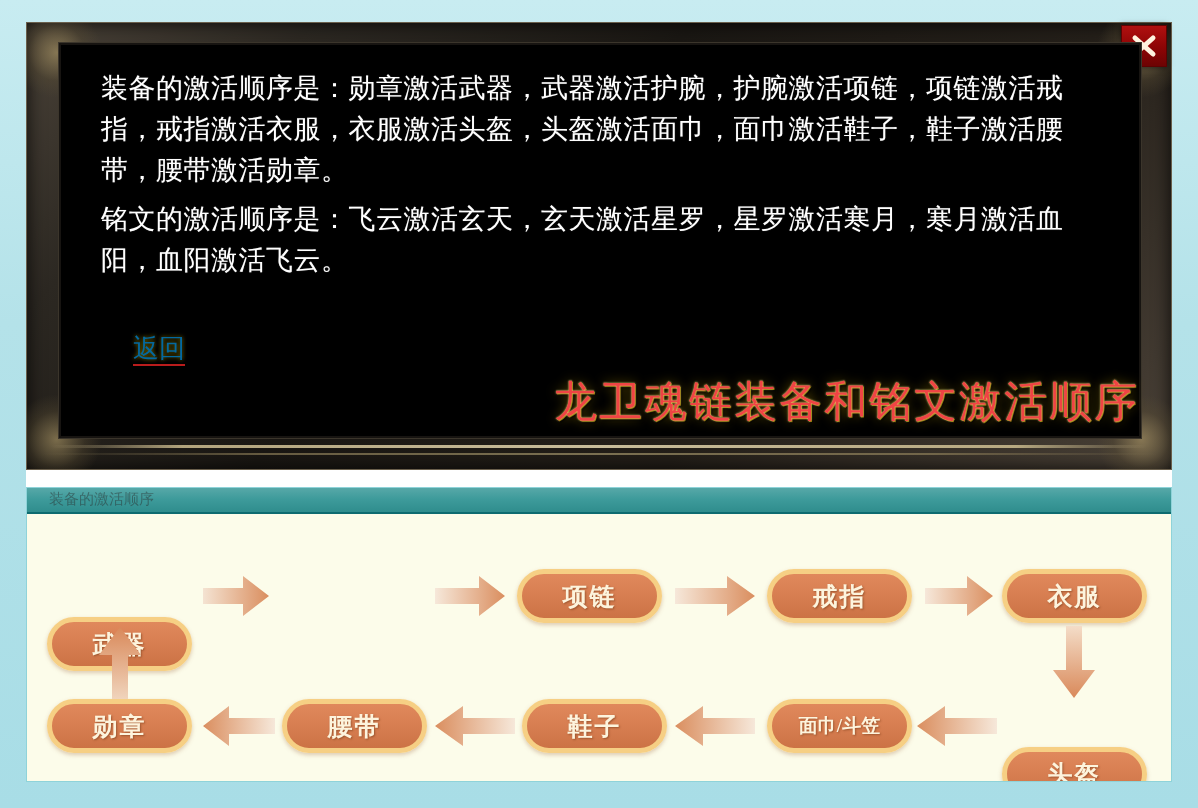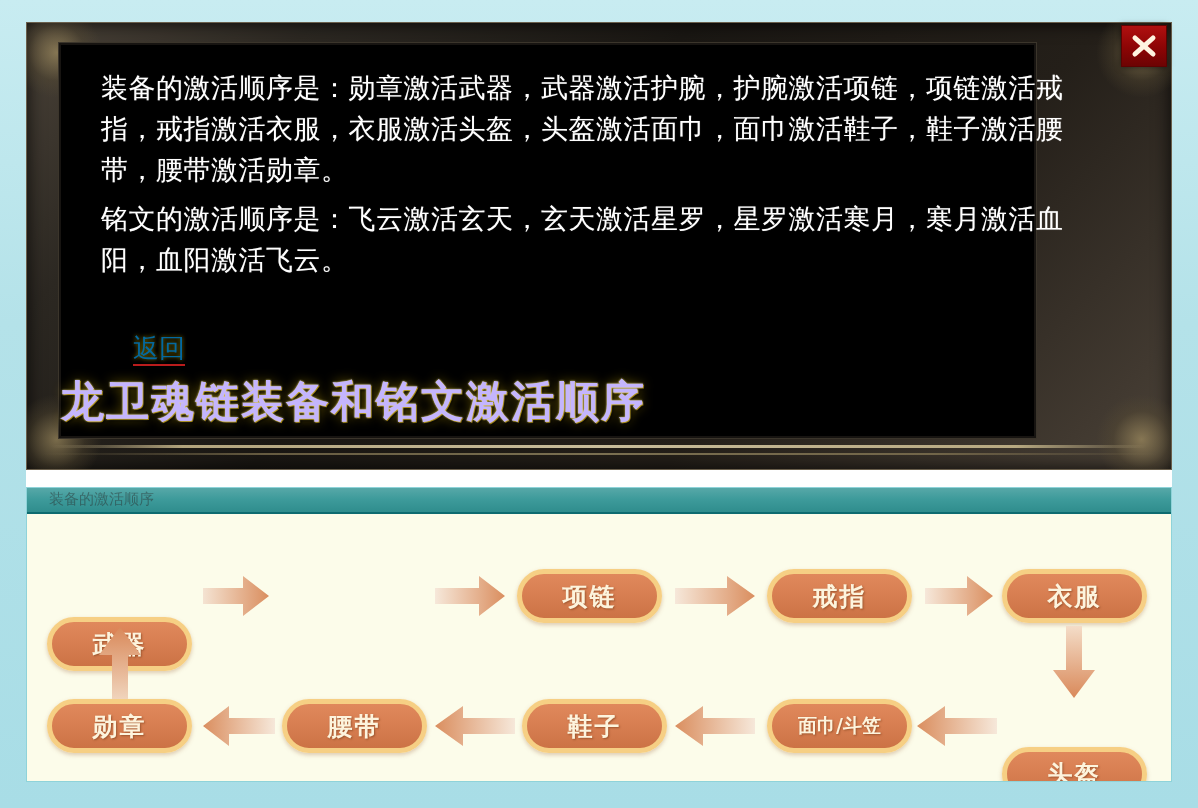--- a/index.html
+++ b/index.html
@@ -55,21 +55,21 @@
   #gold-line2 {
     position:absolute; left:14px; right:14px; bottom:14px; height:2px;
     background:linear-gradient(90deg,rgba(120,104,66,0) 0%,#9a8a60 20%,#b7a878 50%,#9a8a60 80%,rgba(120,104,66,0) 100%);
     opacity:.6;
   }
 
   
   #black-board {
     position:absolute;
     left:32px; top:20px;
-    width:977px; height:395px;
+    width:1082px; height:395px;
     background:#000000;
     border:2px solid #171411;
     box-shadow:0 0 0 1px #3b352b, inset 0 0 30px rgba(0,0,0,1);
   }
 
   
   #body-text {
     position:absolute;
     left:40px; top:22px;
     width:1010px;
@@ -93,25 +93,25 @@
     border-bottom:2px solid #b91c1c;
     padding-bottom:1px;
     cursor:pointer;
     text-shadow:0 0 4px rgba(255,228,0,.55);
   }
 
   
   #headline {
     position:absolute;
     left:0; right:0; top:328px;
-    text-align:left;
+    text-align:right;
     font-size:43px;
-    font-weight:bold;
+    font-weight:normal;
     letter-spacing:2px;
-    color:#c4b5fd;
+    color:#ef4444;
     text-shadow:
        0 0 2px #fff38a,
        1px 1px 0 #8a6b00,
        2px 2px 3px rgba(0,0,0,.9),
        0 0 12px rgba(255,210,0,.45);
   }
 
   
   #close-button {
     position:absolute;
@@ -134,20 +134,21 @@
   }
 
   
   #bottom-panel {
     position:absolute;
     left:26px; top:487px;
     width:1146px; height:295px;
     background:#ffffff;
     border:1px solid #8fd3d9;
     overflow:hidden;
+    font-family:Liberation Serif, serif;
   }
   #diagram-titlebar {
     position:absolute; left:0; top:0;
     width:1146px; height:26px;
     background:linear-gradient(180deg,#57a8a8 0%,#3e9b9b 45%,#2f8d8d 100%);
     border-bottom:2px solid #0d6b70;
   }
   #diagram-titlebar-text {
     position:absolute; left:22px; top:0px;
     height:22px; line-height:22px;

